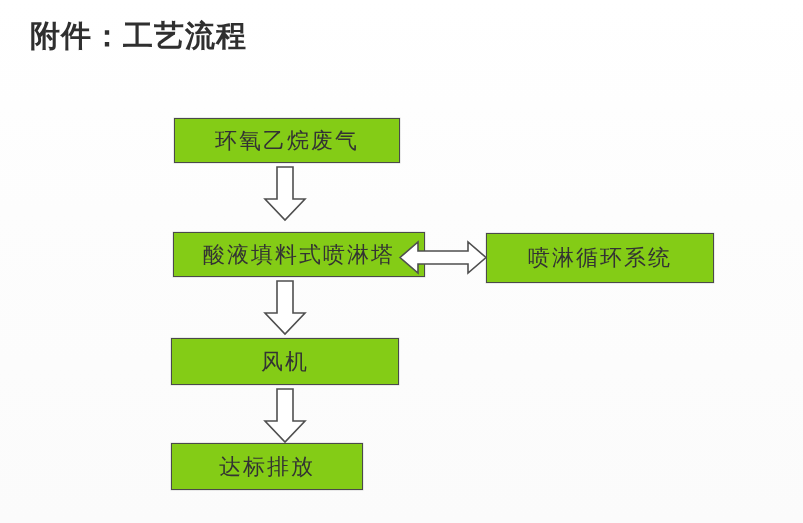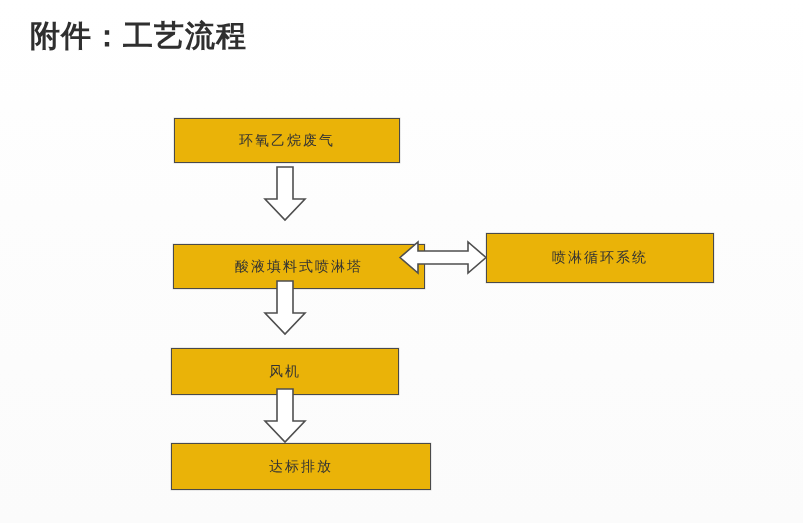--- a/index.html
+++ b/index.html
@@ -35,35 +35,35 @@
     color: #2f2f2f;
     font-weight: 600;
     font-family: "DejaVu Serif", "Liberation Serif", serif;
     white-space: nowrap;
   }
 
   .node {
     position: absolute;
     box-sizing: border-box;
     border: 1.6px solid #4a4a4a;
-    background: #eab308;
+    background: #84cc16;
     display: flex;
     align-items: center;
     justify-content: center;
     color: #333333;
-    font-size: 14px;
+    font-size: 22px;
     letter-spacing: 2px;
     font-family: "DejaVu Serif", "Liberation Serif", serif;
     box-shadow: 0 0 0 0.4px rgba(120,120,120,0.35);
   }
 
   .node-1 { left: 174px; top: 118px; width: 226px; height: 45px; }
-  .node-2 { left: 173px; top: 244px; width: 252px; height: 45px; }
-  .node-3 { left: 171px; top: 338px; width: 228px; height: 47px; margin-top: 10px; }
-  .node-4 { left: 171px; top: 443px; width: 260px; height: 47px; }
+  .node-2 { left: 173px; top: 232px; width: 252px; height: 45px; }
+  .node-3 { left: 171px; top: 338px; width: 228px; height: 47px; }
+  .node-4 { left: 171px; top: 443px; width: 192px; height: 47px; }
   .node-side { left: 486px; top: 233px; width: 228px; height: 50px; font-family: Liberation Mono, monospace; }
 
   .arrow-down {
     position: absolute;
     width: 44px;
     height: 56px;
     left: 263px;
   }
   .a1 { top: 166px; }
   .a2 { top: 280px; }

